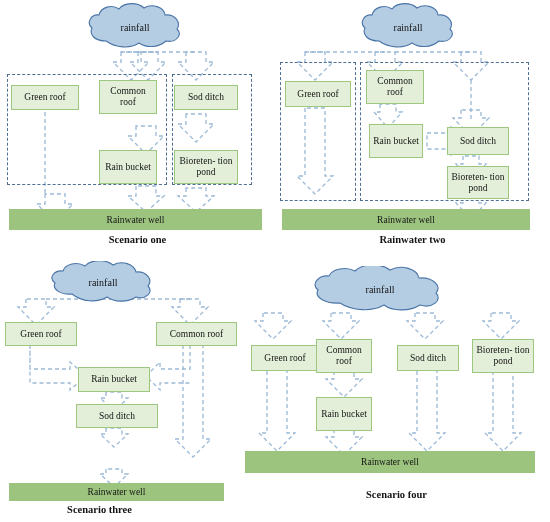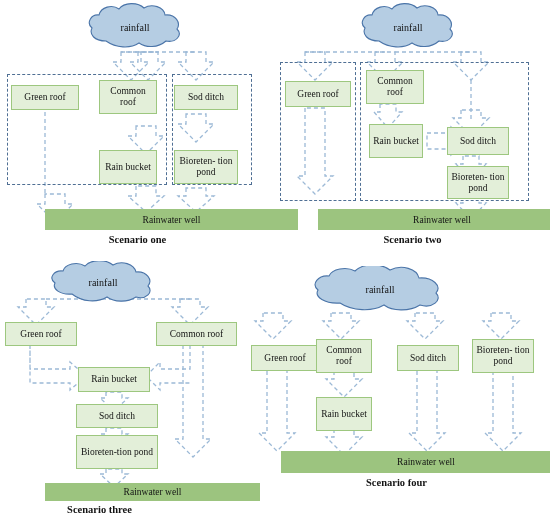--- a/index.html
+++ b/index.html
@@ -32,21 +32,20 @@
   }
   
   .well{
     position:absolute;
     background:#9cc47f;
     border:1px solid #9cc47f;
     display:flex;align-items:center;justify-content:center;
     font-size:9.5px;
     box-sizing:border-box;
     z-index:3;
-    margin-left:36px;
   }
   
   .dgroup{
     position:absolute;
     border:1px dashed #4f6f94;
     box-sizing:border-box;
     z-index:1;
     background:transparent;
   }
   
@@ -154,21 +153,21 @@
   </div>
 
   <div class="gbox" style="left:10px;top:81px;width:66px;height:26px;">Green roof</div>
   <div class="gbox" style="left:91px;top:70px;width:58px;height:34px;">Common roof</div>
   <div class="gbox" style="left:94px;top:124px;width:54px;height:34px;">Rain bucket</div>
   <div class="gbox" style="left:172px;top:127px;width:62px;height:28px;">Sod ditch</div>
   <div class="gbox" style="left:172px;top:166px;width:62px;height:33px;">Bioreten- tion pond</div>
 
   <div class="well" style="left:7px;top:209px;width:248px;height:21px;">Rainwater well</div>
 
-  <div class="caption" style="left:0;top:234px;">Scenario two</div>
+  <div class="caption" style="left:0;top:234px;">Rainwater two</div>
 </div>
 
 <div class="quad" id="q3">
 
   <svg class="svg-layer" viewBox="0 0 275 261">
     <g fill="none" stroke="#9cb9d6" stroke-width="1.3" stroke-dasharray="4,3">
 
       <path d="M26,38 L26,46 L18,46 L36,64 L54,46 L46,46 L46,38 Z"></path>
       <path d="M46,38 L190,38"></path>
 
@@ -192,21 +191,20 @@
     <svg width="110" height="42" viewBox="0 0 110 42">
       <path d="M24,33 C12,34 4,28 7,22 C0,17 6,9 15,10 C17,3 29,0 37,5 C43,-2 58,-2 65,4 C74,-1 86,3 88,11 C99,10 105,19 100,25 C106,31 98,39 88,36 C79,42 66,41 59,36 C49,42 34,41 24,33 Z" fill="#b5cde3" stroke="#4a74a8" stroke-width="1.1"></path>
     </svg>
     <span class="cl-label">rainfall</span>
   </div>
 
   <div class="gbox" style="left:5px;top:61px;width:72px;height:24px;">Green roof</div>
   <div class="gbox" style="left:156px;top:61px;width:81px;height:24px;">Common roof</div>
   <div class="gbox" style="left:78px;top:106px;width:72px;height:25px;">Rain bucket</div>
   <div class="gbox" style="left:76px;top:143px;width:82px;height:24px;">Sod ditch</div>
-  <div class="gbox" style="left:76px;top:174px;width:82px;height:34px;">Bioreten-tion pond</div>
 
   <div class="well" style="left:9px;top:222px;width:215px;height:18px;">Rainwater well</div>
 
   <div class="caption" style="left:-38px;top:243px;">Scenario three</div>
 </div>
 
 <div class="quad" id="q4">
 
   <svg class="svg-layer" viewBox="0 0 275 261">
     <g fill="none" stroke="#9cb9d6" stroke-width="1.3" stroke-dasharray="4,3">
@@ -239,14 +237,14 @@
   </div>
 
   <div class="gbox" style="left:-24px;top:84px;width:68px;height:26px;">Green roof</div>
   <div class="gbox" style="left:41px;top:78px;width:56px;height:34px;">Common roof</div>
   <div class="gbox" style="left:122px;top:84px;width:62px;height:26px;">Sod ditch</div>
   <div class="gbox" style="left:197px;top:78px;width:62px;height:34px;">Bioreten- tion pond</div>
   <div class="gbox" style="left:41px;top:136px;width:56px;height:34px;">Rain bucket</div>
 
   <div class="well" style="left:-30px;top:190px;width:290px;height:22px;">Rainwater well</div>
 
-  <div class="caption" style="left:-16px;top:216px;">Scenario four</div>
+  <div class="caption" style="left:-16px;top:228px;">Scenario four</div>
 </div>
 
 </body></html>

